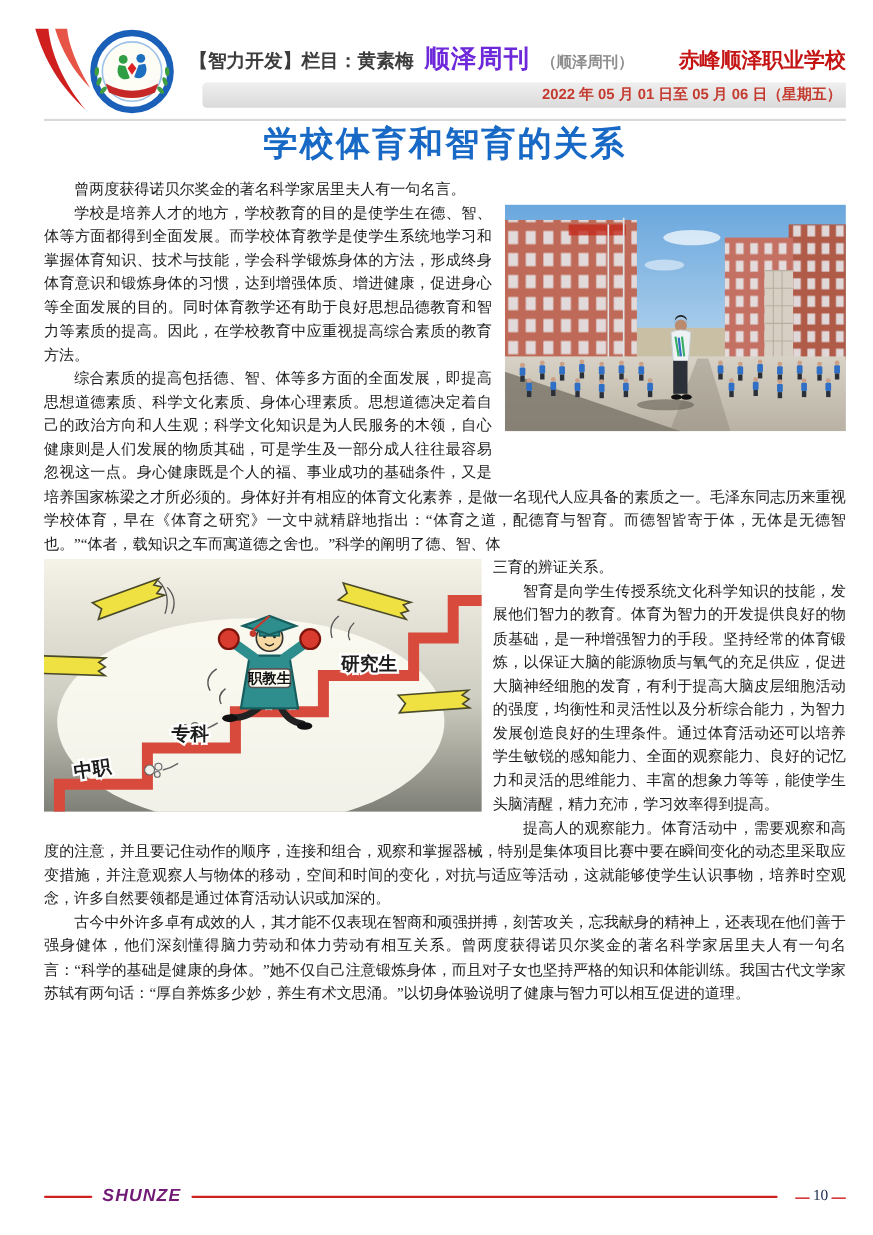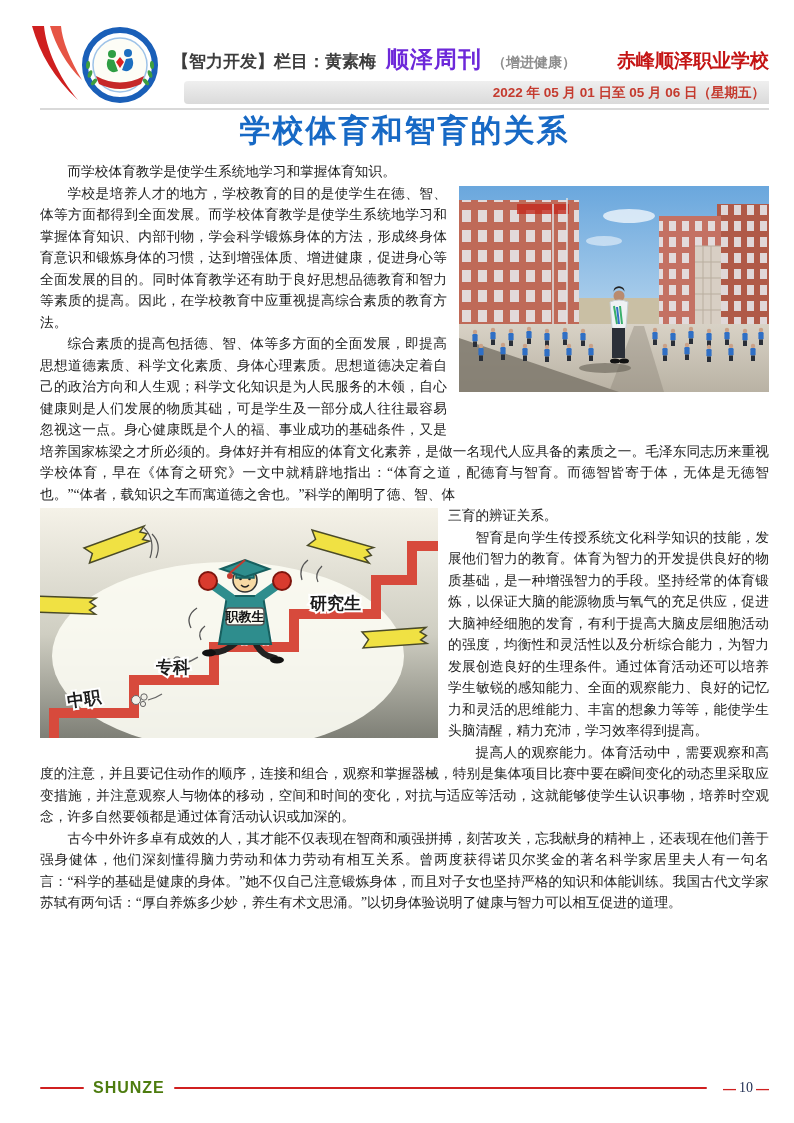--- a/index.html
+++ b/index.html
@@ -4,21 +4,21 @@
 <style>
   html,body { margin:0; padding:0; background:#9a9a9a; }
   .page {
     width:794px; height:1123px; background:#ffffff; position:relative;
     overflow:hidden; margin:0 auto;
     font-family:"Liberation Serif","DejaVu Serif",serif;
   }
   .inner { padding:26px 25px 0 40px; }
 
   
-  header { display:flex; align-items:flex-end; border-bottom:2px solid #d9d9d9; padding-bottom:4px; }
+  header { display:flex; align-items:center; border-bottom:2px solid #d9d9d9; padding-bottom:4px; }
   .logo-wrap { flex:0 0 148px; height:78px; margin-left:-16px; }
   .head-right { flex:1; padding-top:5px; min-width:0; }
   .head-row1 { display:flex; align-items:baseline; gap:10px; white-space:nowrap;
                font-family:"Liberation Sans",sans-serif; }
   .column-label { font-weight:bold; color:#3c3c3c; font-size:17px; }
   .journal-name { color:#6d28d9; font-size:23px; font-weight:bold; letter-spacing:1px; }
   .journal-note { color:#8d8d8d; font-size:14px; font-weight:bold; }
   .school-name  { color:#c41414; font-size:19px; font-weight:bold; margin-left:auto; }
   .date-bar { margin-top:6px; margin-left:12px; height:23px;
               background:linear-gradient(#efefef,#dadada);
@@ -40,21 +40,21 @@
   .photo-fig   { float:right; width:310px; height:206px; margin:3px 0 38px 12px; }
   .cartoon-fig { float:left;  width:398px; height:230px; margin:3px 10px 4px 0; }
   figure svg { display:block; width:100%; height:100%; }
 
   
   footer { position:absolute; left:40px; right:25px; bottom:26px;
            display:flex; align-items:center; font-family:"Liberation Sans",sans-serif; }
   .rline { height:2px; background:#d02020; border-radius:1px; }
   .rline.short { width:44px; margin-right:9px; }
   .rline.long  { flex:1; margin-left:9px; margin-right:16px; }
-  .shunze { color:#4d7c0f; font-weight:bold; font-size:16px; letter-spacing:1px; }
+  .shunze { color:#701a75; font-style:italic; font-weight:bold; font-size:16px; letter-spacing:1px; }
   .pagenum { display:flex; align-items:center; gap:3px; }
   .pagenum .dash { color:#d02020; font-weight:bold; font-size:13px; }
   .pagenum .num  { color:#1d2b50; font-size:14px; font-family:"Liberation Serif",serif; }
 </style>
 </head>
 <body>
 
 <div class="page">
   <div class="inner">
 
@@ -78,33 +78,33 @@
             <ellipse cx="122" cy="56" rx="4" ry="2" transform="rotate(50 122 56)"></ellipse>
             <ellipse cx="126" cy="48" rx="4" ry="2" transform="rotate(70 126 48)"></ellipse>
             <ellipse cx="128" cy="39" rx="4" ry="2" transform="rotate(85 128 39)"></ellipse>
           </g>
         </svg>
       </div>
       <div class="head-right">
         <div class="head-row1">
           <span class="column-label">【智力开发】栏目：黄素梅</span>
           <span class="journal-name">顺泽周刊</span>
-          <span class="journal-note">（增进健康）</span>
+          <span class="journal-note">（顺泽周刊）</span>
           <span class="school-name">赤峰顺泽职业学校</span>
         </div>
         <div class="date-bar">
           <span>2022 年 05 月 01 日至 05 月 06 日（星期五）</span>
         </div>
       </div>
     </header>
 
     <h1 class="article-title">学校体育和智育的关系</h1>
 
     <article>
-      <p class="ind">而学校体育教学是使学生系统地学习和掌握体育知识。</p>
+      <p class="ind">曾两度获得诺贝尔奖金的著名科学家居里夫人有一句名言。</p>
 
       <figure class="photo-fig">
         <svg viewBox="0 0 310 206" preserveAspectRatio="none">
           <defs>
             <linearGradient id="skyg" x1="0" y1="0" x2="0" y2="1">
               <stop offset="0" stop-color="#6aa7dd"></stop>
                 <stop offset="1" stop-color="#d8e9f5"></stop>
             </linearGradient>
             <linearGradient id="grdg" x1="0" y1="0" x2="0" y2="1">
               <stop offset="0" stop-color="#d8d2c6"></stop>
@@ -182,21 +182,21 @@
             <path d="M151 116 q9 -4 18 0 l-2 26 q-7 3 -14 0 Z" fill="#eef2f4" stroke="#c8d0d4" stroke-width="1"></path>
             <path d="M155 120 l3 18 M161 120 l2 18" stroke="#39b06a" stroke-width="2"></path>
             <path d="M158 121 l2 17" stroke="#2f6fc5" stroke-width="2"></path>
             <rect x="153" y="142" width="13" height="30" fill="#2c3038"></rect>
             <ellipse cx="156" cy="175" rx="5" ry="2.5" fill="#111"></ellipse>
             <ellipse cx="165" cy="175" rx="5" ry="2.5" fill="#111"></ellipse>
           </g>
         </svg>
       </figure>
 
-      <p class="ind">学校是培养人才的地方，学校教育的目的是使学生在德、智、体等方面都得到全面发展。而学校体育教学是使学生系统地学习和掌握体育知识、内部刊物，学会科学锻炼身体的方法，形成终身体育意识和锻炼身体的习惯，达到增强体质、增进健康，促进身心等全面发展的目的。同时体育教学还有助于良好思想品德教育和智力等素质的提高。因此，在学校教育中应重视提高综合素质的教育方法。</p>
+      <p class="ind">学校是培养人才的地方，学校教育的目的是使学生在德、智、体等方面都得到全面发展。而学校体育教学是使学生系统地学习和掌握体育知识、技术与技能，学会科学锻炼身体的方法，形成终身体育意识和锻炼身体的习惯，达到增强体质、增进健康，促进身心等全面发展的目的。同时体育教学还有助于良好思想品德教育和智力等素质的提高。因此，在学校教育中应重视提高综合素质的教育方法。</p>
       <p class="ind">综合素质的提高包括德、智、体等多方面的全面发展，即提高思想道德素质、科学文化素质、身体心理素质。思想道德决定着自己的政治方向和人生观；科学文化知识是为人民服务的木领，自心健康则是人们发展的物质其础，可是学生及一部分成人往往最容易忽视这一点。身心健康既是个人的福、事业成功的基础条件，又是培养国家栋梁之才所必须的。身体好并有相应的体育文化素养，是做一名现代人应具备的素质之一。毛泽东同志历来重视学校体育，早在《体育之研究》一文中就精辟地指出：“体育之道，配德育与智育。而德智皆寄于体，无体是无德智也。”“体者，载知识之车而寓道德之舍也。”科学的阐明了德、智、体</p>
 
       <figure class="cartoon-fig">
         <svg viewBox="0 0 398 230" preserveAspectRatio="none">
           <defs>
             <linearGradient id="cbg" x1="0" y1="0" x2="0" y2="1">
               <stop offset="0" stop-color="#f5f2e8"></stop>
                 <stop offset="0.55" stop-color="#cfcec2"></stop>
                 <stop offset="1" stop-color="#7e7f76"></stop>
             </linearGradient>

